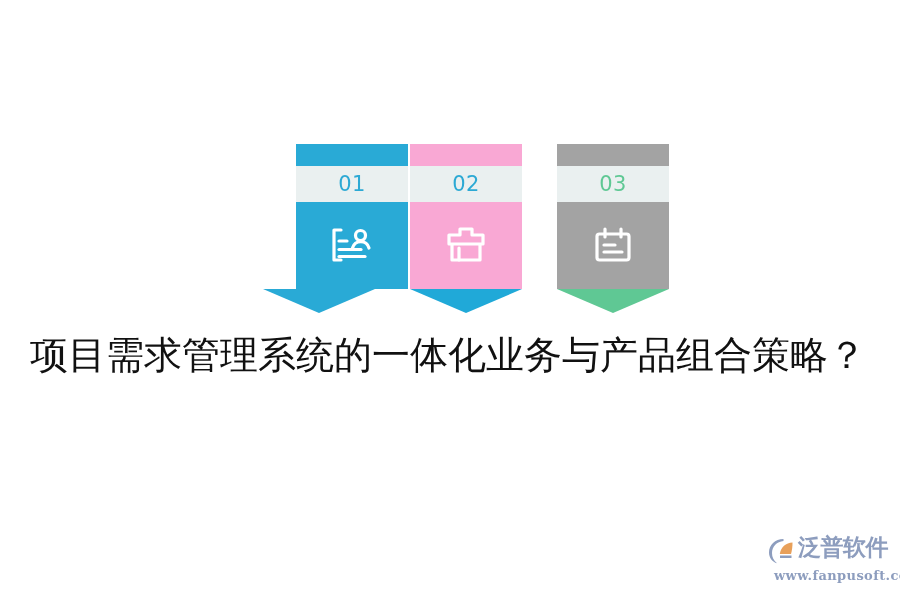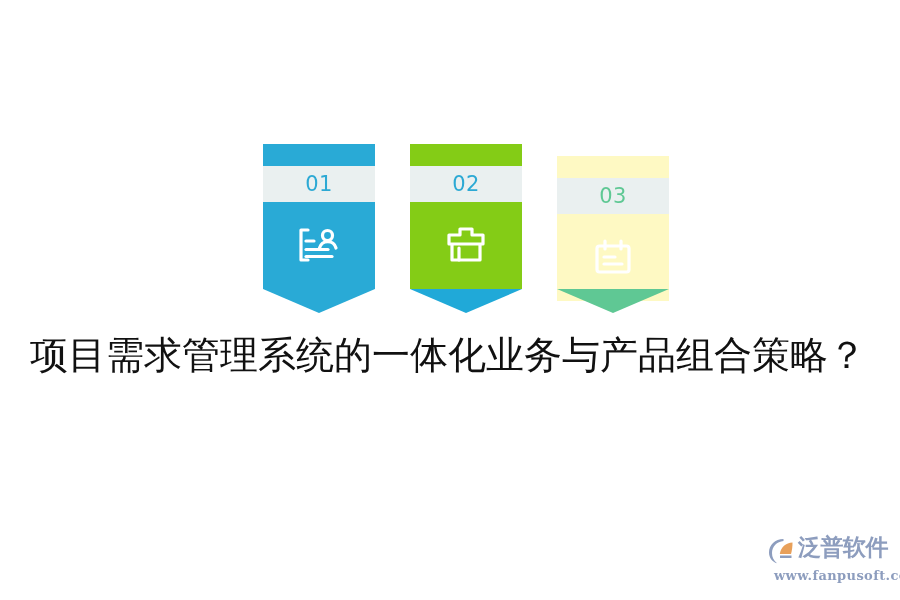--- a/index.html
+++ b/index.html
@@ -149,56 +149,56 @@
   }
 </style>
 </head>
 <body>
 
 <div id="canvas">
 
   <div class="banner-group">
 
     <div class="banner">
-      <div class="banner-body" style="background:#29AAD6;">
+      <div class="banner-body" style="background:#29AAD6;margin-left:33px;">
         <div class="banner-number-strip">
           <span class="banner-number" style="color:#2CA9D4;">01</span>
         </div>
         <div class="banner-icon-wrap">
           <svg width="42" height="36" viewBox="0 0 42 36" fill="none">
             <path d="M3 3 H10 M3 3 V33 M3 33 H10" stroke="#ffffff" stroke-width="3.2" stroke-linecap="round" fill="none"></path>
             <path d="M8 14 H16" stroke="#ffffff" stroke-width="3.2" stroke-linecap="round"></path>
             <path d="M8 22.5 H30" stroke="#ffffff" stroke-width="3.2" stroke-linecap="round"></path>
             <path d="M8 29.5 H34" stroke="#ffffff" stroke-width="3.2" stroke-linecap="round"></path>
             <circle cx="29.5" cy="8.5" r="5" stroke="#ffffff" stroke-width="3.2" fill="none"></circle>
             <path d="M21.5 21 a8.5 8.5 0 0 1 16.5 0" stroke="#ffffff" stroke-width="3.2" fill="none" stroke-linecap="round"></path>
           </svg>
         </div>
       </div>
       <div class="banner-point" style="border-top-color:#29AAD6;"></div>
     </div>
 
     <div class="banner">
-      <div class="banner-body" style="background:#84cc16;">
+      <div class="banner-body" style="background:#f9a8d4;">
         <div class="banner-number-strip">
           <span class="banner-number" style="color:#2CA9D4;">02</span>
         </div>
         <div class="banner-icon-wrap">
           <svg width="40" height="38" viewBox="0 0 40 38" fill="none">
             <path d="M14 3 H26 V9 H37 V18 H3 V9 H14 Z" stroke="#ffffff" stroke-width="3.2" stroke-linejoin="round" fill="none"></path>
             <path d="M6 18 V34 H34 V18" stroke="#ffffff" stroke-width="3.2" stroke-linejoin="round" fill="none"></path>
             <path d="M13 22 V34" stroke="#ffffff" stroke-width="3.2" stroke-linecap="round"></path>
           </svg>
         </div>
       </div>
       <div class="banner-point" style="border-top-color:#20A9D8;"></div>
     </div>
 
     <div class="banner">
-      <div class="banner-body" style="background:#fef9c3;margin-top:12px;">
+      <div class="banner-body" style="background:#a3a3a3;">
         <div class="banner-number-strip">
           <span class="banner-number" style="color:#5FC894;">03</span>
         </div>
         <div class="banner-icon-wrap">
           <svg width="40" height="38" viewBox="0 0 40 38" fill="none">
             <rect x="4" y="8" width="32" height="26" rx="2.5" stroke="#ffffff" stroke-width="3.2" fill="none"></rect>
             <path d="M12 3 V11" stroke="#ffffff" stroke-width="3.2" stroke-linecap="round"></path>
             <path d="M28 3 V11" stroke="#ffffff" stroke-width="3.2" stroke-linecap="round"></path>
             <path d="M11 19 H22" stroke="#ffffff" stroke-width="3.2" stroke-linecap="round"></path>
             <path d="M11 26 H29" stroke="#ffffff" stroke-width="3.2" stroke-linecap="round"></path>

